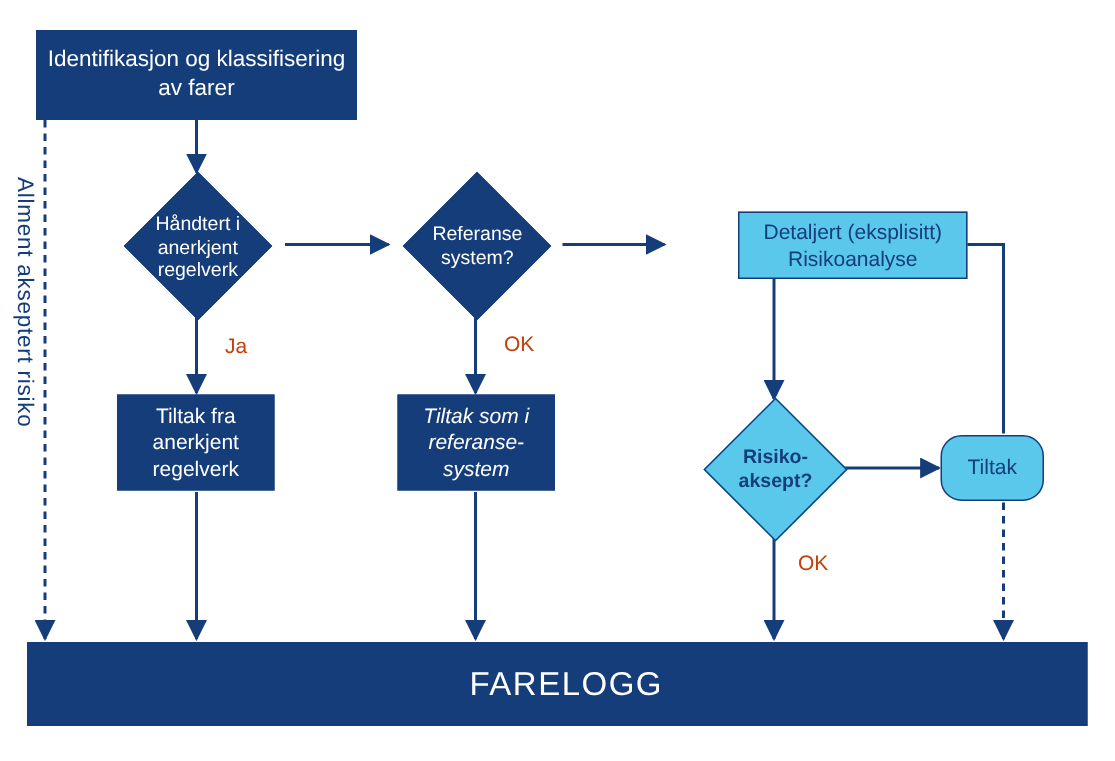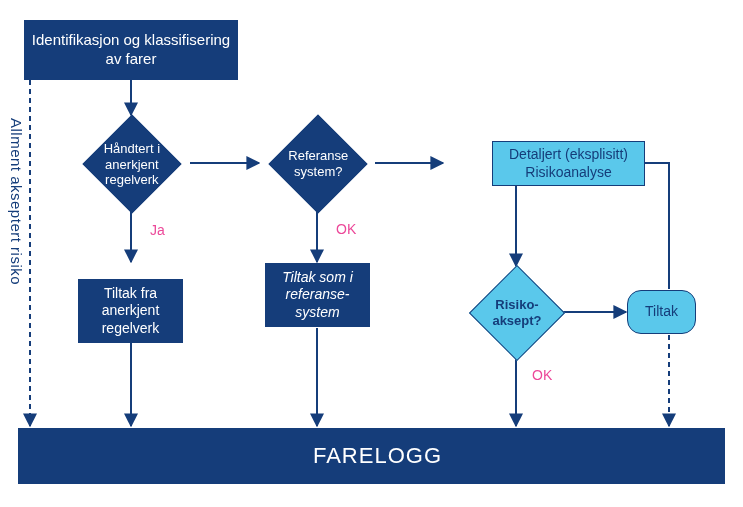--- a/index.html
+++ b/index.html
@@ -44,21 +44,21 @@
     transform: rotate(-45deg);
     text-align: center;
     color: #fff;
     font-size: 13px;
     line-height: 1.2;
     white-space: pre-line;
   }
   .diamond-light .diamond-inner { color: #153d7a; font-weight: bold; }
   .label {
     position: absolute;
-    color: #ec4899;
+    color: #c2410c;
     font-size: 14px;
   }
   .vtext {
     position: absolute;
     left: 8px;
     top: 118px;
     writing-mode: vertical-rl;
     color: #153d7a;
     font-size: 15px;
     letter-spacing: 0.5px;
@@ -127,21 +127,21 @@
 <div class="diamond dark" style="left:283px; top:129px; width:68px; height:68px;">
   <div class="diamond-inner">Referanse
 system?</div>
 </div>
 
 <div class="box light" style="left:444px; top:141px; width:153px; height:45px;margin-left:48px;">
   <span>Detaljert  (eksplisitt)
 Risikoanalyse</span>
 </div>
 
-<div class="box dark" style="left:78px; top:263px; width:105px; height:64px;margin-top:16px;">
+<div class="box dark" style="left:78px; top:263px; width:105px; height:64px;">
   <span>Tiltak fra
 anerkjent
 regelverk</span>
 </div>
 
 <div class="box dark" style="left:265px; top:263px; width:105px; height:64px;font-style:italic;">
   <span>Tiltak som i
 referanse-
 system</span>
 </div>

